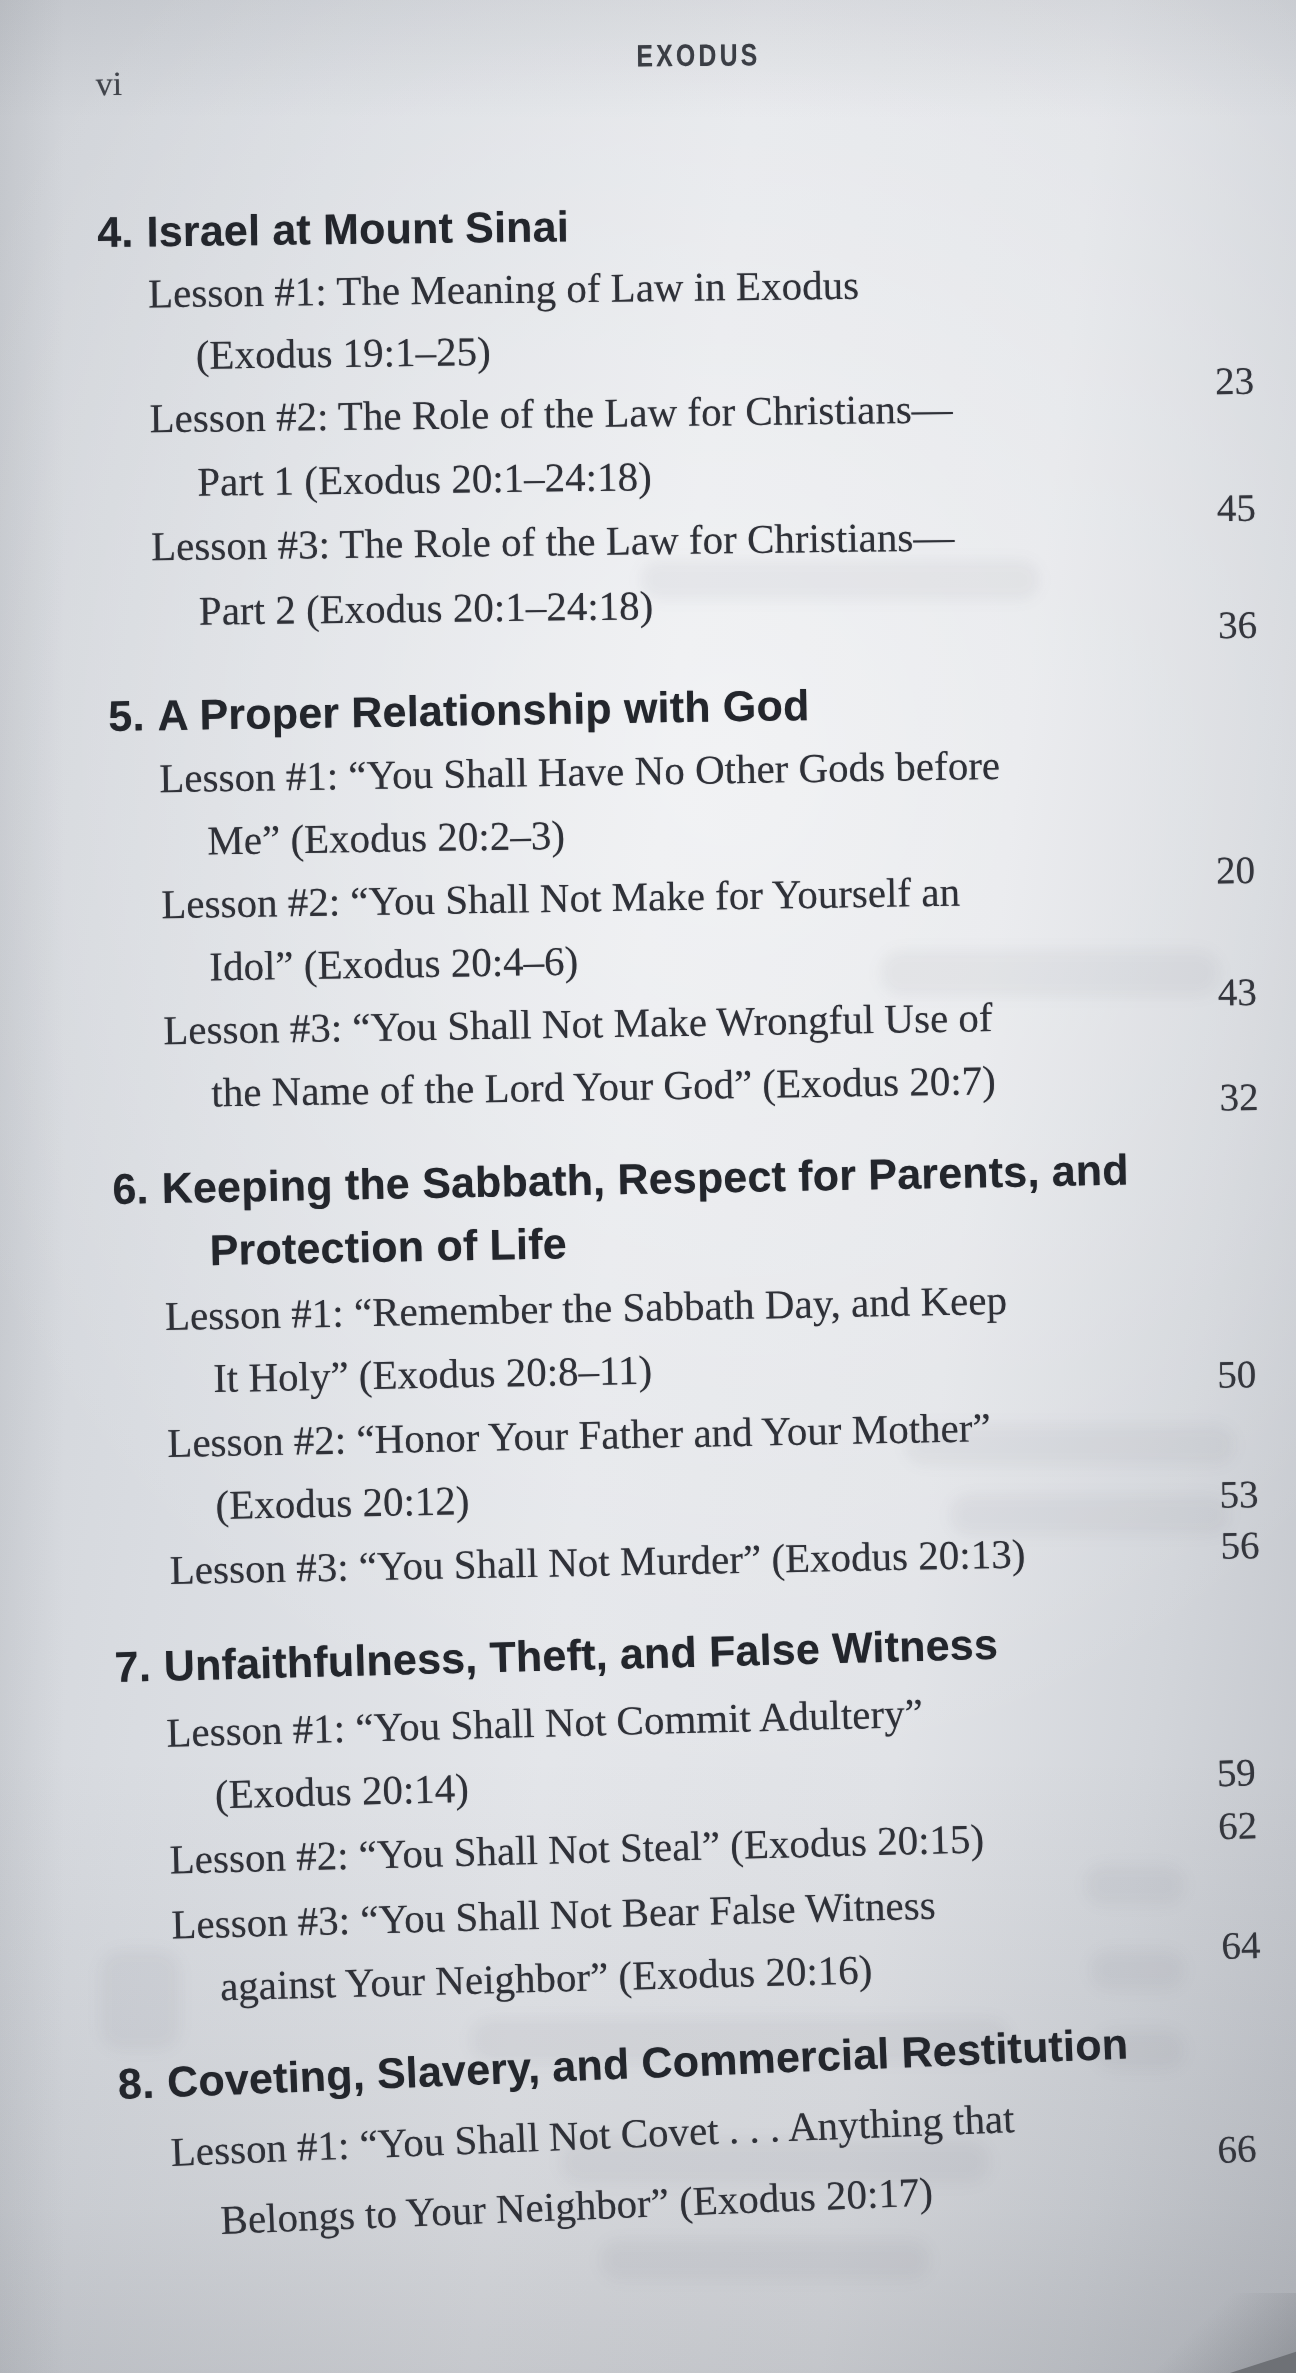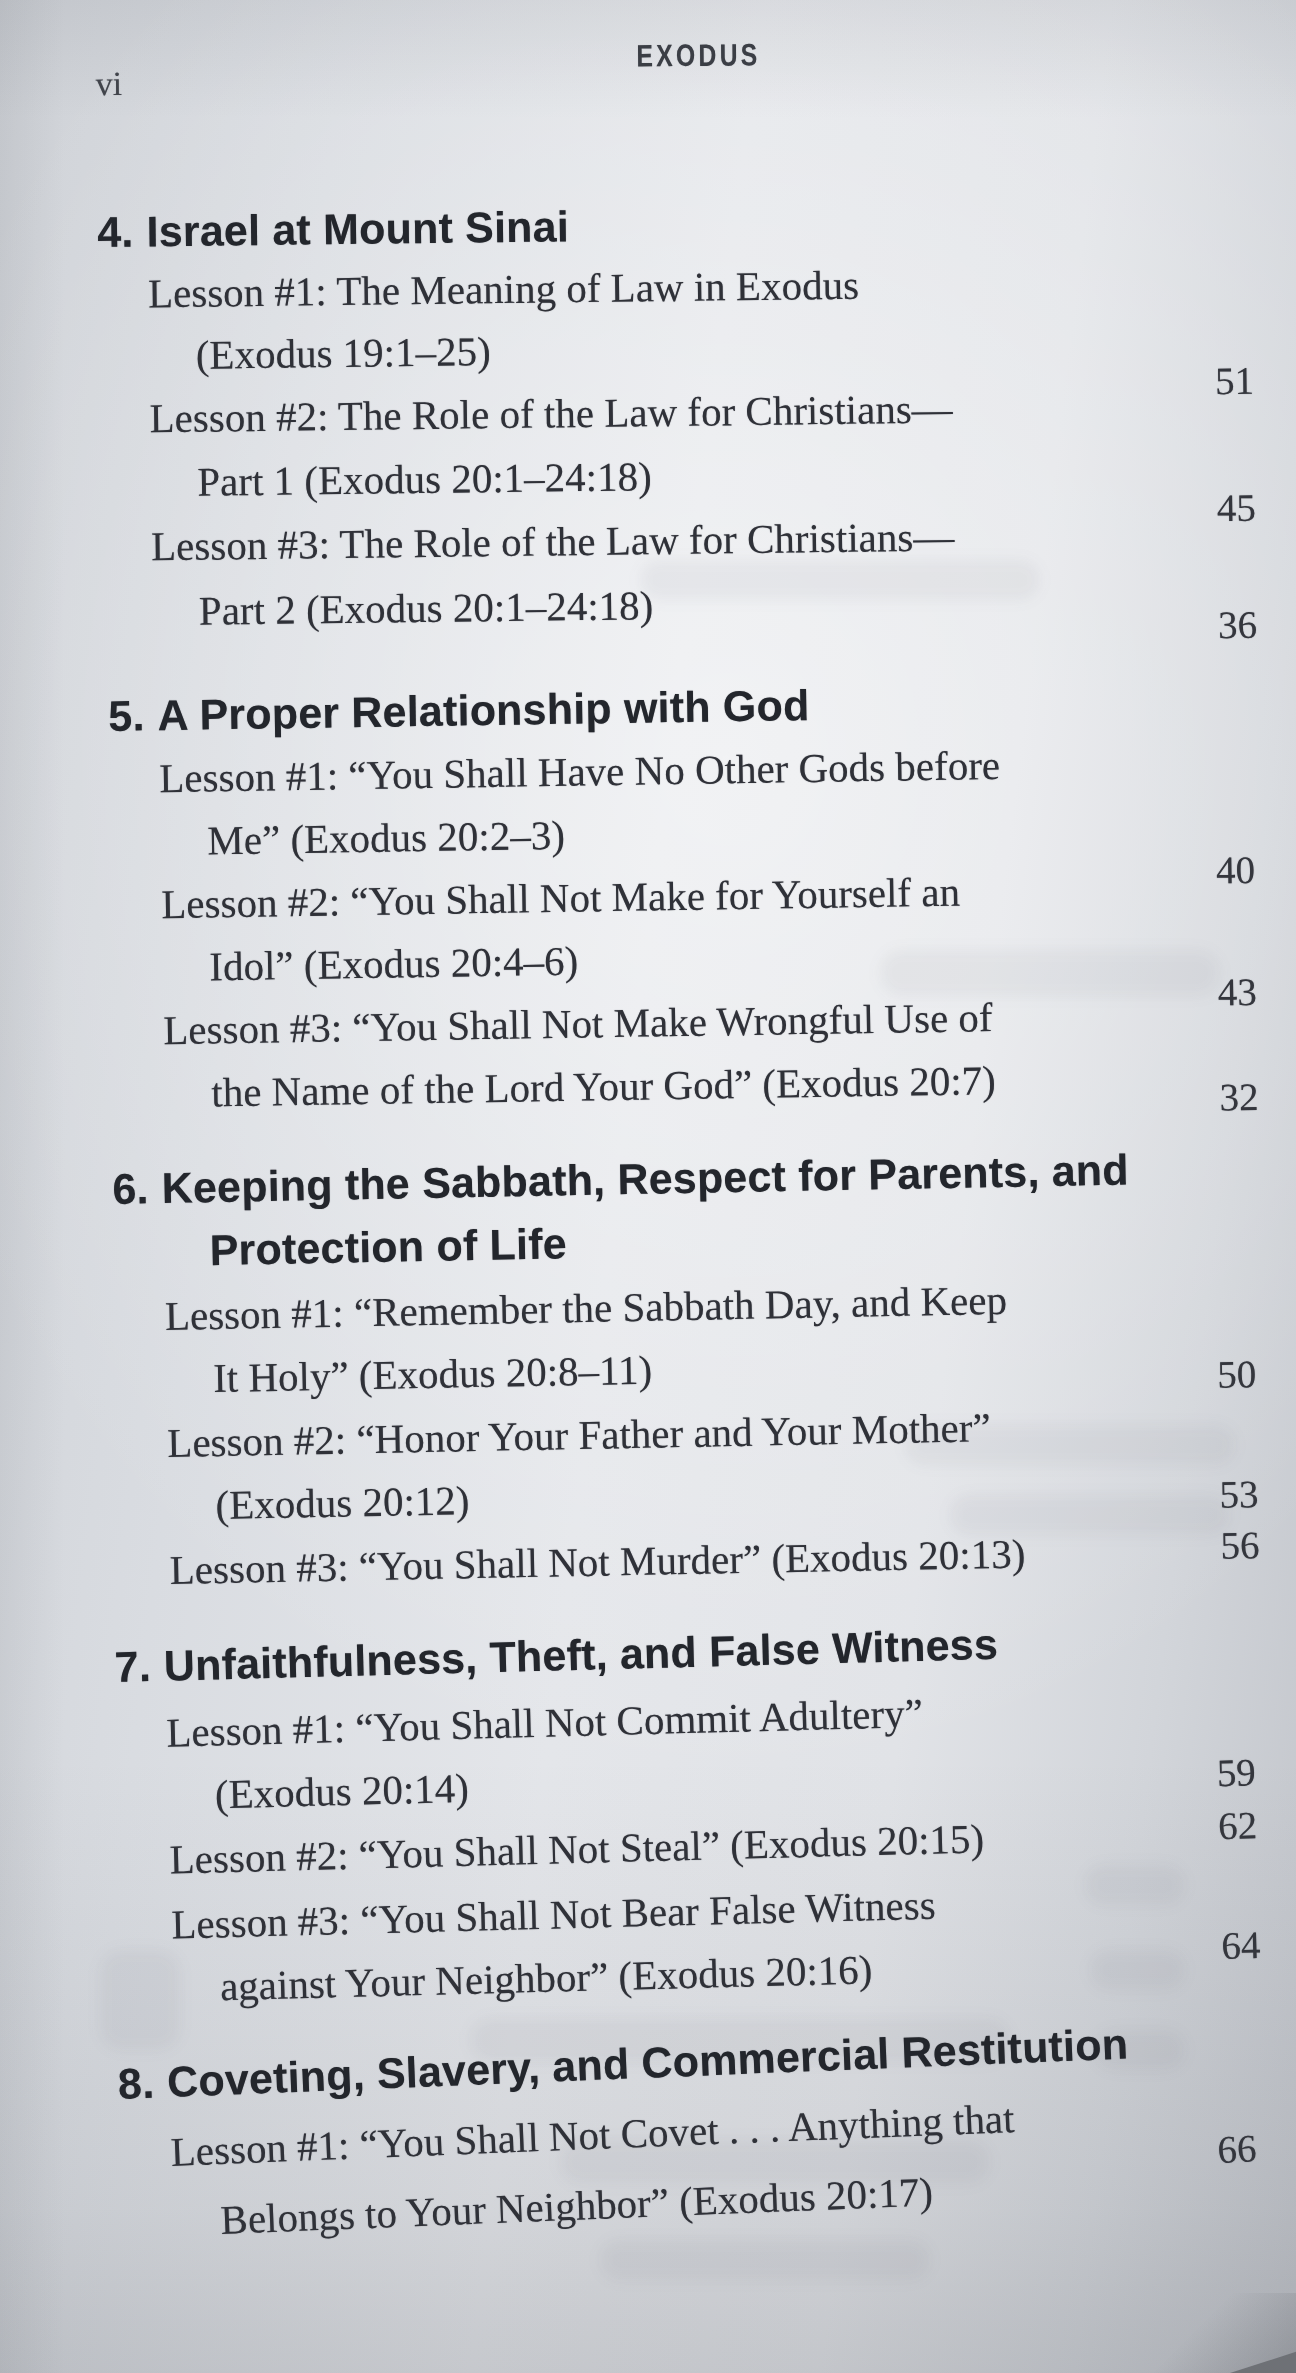--- a/index.html
+++ b/index.html
@@ -80,34 +80,34 @@
     </div>
 
     <section class="sec" style="top:208px;left:97px;transform:rotate(-0.7deg);">
       <div class="h" style="top:0"><span class="hn">4.</span><span>Israel at Mount Sinai</span></div>
       <div class="l1" style="top:62px">Lesson #1: The Meaning of Law in Exodus</div>
       <div class="l2" style="top:124px">(Exodus 19:1–25)</div>
       <div class="l1" style="top:187px">Lesson #2: The Role of the Law for Christians—</div>
       <div class="l2" style="top:251px">Part 1 (Exodus 20:1–24:18)</div>
       <div class="l1" style="top:315px">Lesson #3: The Role of the Law for Christians—</div>
       <div class="l2" style="top:380px">Part 2 (Exodus 20:1–24:18)</div>
-      <div class="num" style="top:164px">51</div>
+      <div class="num" style="top:164px">23</div>
       <div class="num" style="top:291px">45</div>
       <div class="num" style="top:408px">36</div>
     </section>
 
     <section class="sec" style="top:692px;left:108px;transform:rotate(-0.9deg);">
       <div class="h" style="top:0"><span class="hn">5.</span><span>A Proper Relationship with God</span></div>
       <div class="l1" style="top:63px">Lesson #1: “You Shall Have No Other Gods before</div>
       <div class="l2" style="top:126px">Me” (Exodus 20:2–3)</div>
       <div class="l1" style="top:189px">Lesson #2: “You Shall Not Make for Yourself an</div>
       <div class="l2" style="top:252px">Idol” (Exodus 20:4–6)</div>
       <div class="l1" style="top:315px">Lesson #3: “You Shall Not Make Wrongful Use of</div>
       <div class="l2" style="top:378px">the Name of the Lord Your God” (Exodus 20:7)</div>
-      <div class="num" style="top:173px">40</div>
+      <div class="num" style="top:173px">20</div>
       <div class="num" style="top:295px">43</div>
       <div class="num" style="top:400px">32</div>
     </section>
 
     <section class="sec" style="top:1165px;left:112px;transform:rotate(-1.1deg);">
       <div class="h" style="top:0"><span class="hn">6.</span><span>Keeping the Sabbath, Respect for Parents, and</span></div>
       <div class="h h2" style="top:63px">Protection of Life</div>
       <div class="l1" style="top:128px">Lesson #1: “Remember the Sabbath Day, and Keep</div>
       <div class="l2" style="top:191px">It Holy” (Exodus 20:8–11)</div>
       <div class="l1" style="top:255px">Lesson #2: “Honor Your Father and Your Mother”</div>

